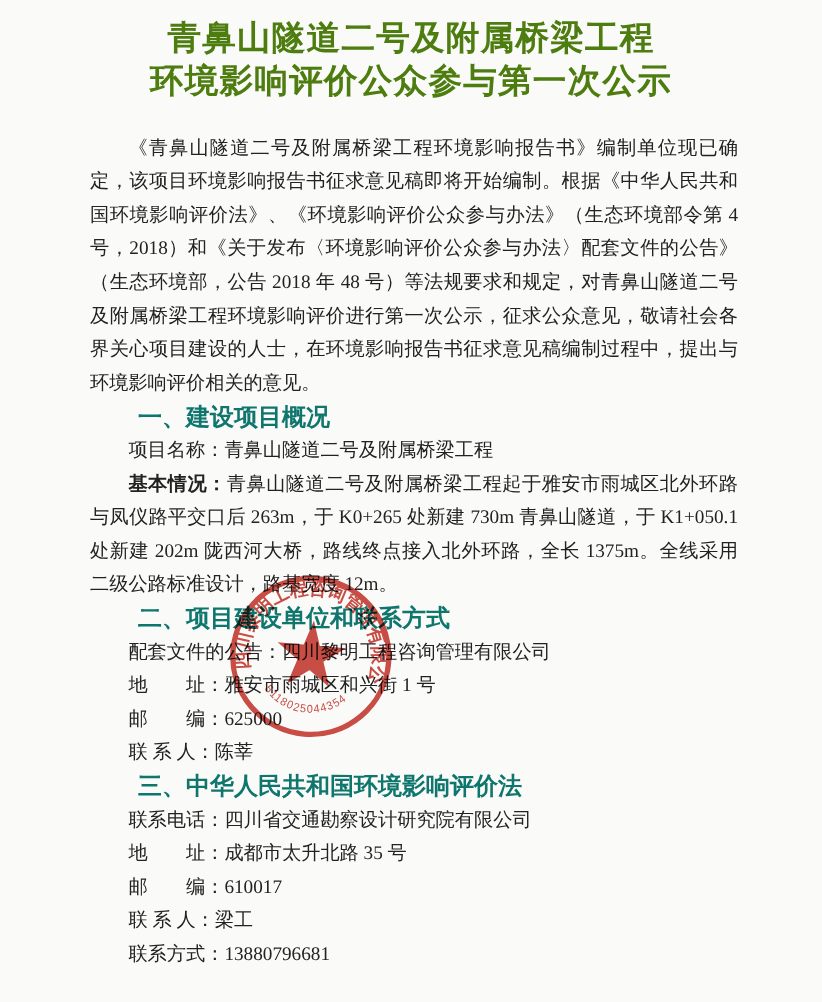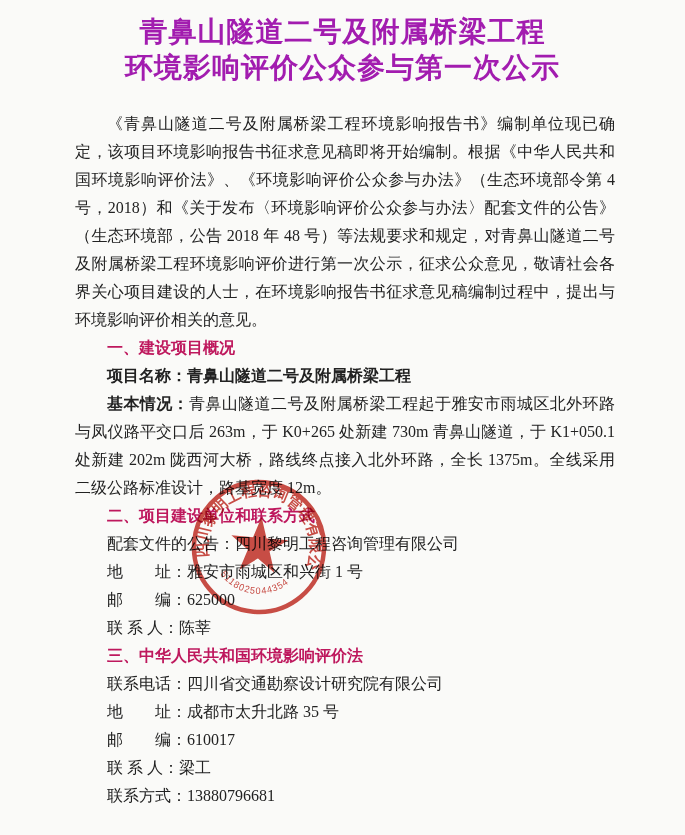--- a/index.html
+++ b/index.html
@@ -12,38 +12,38 @@
     font-family:"Liberation Serif", serif;
     color:#222;
   }
   .doc-title{
     margin:14px 20px 0 20px;
     text-align:center;
     font-family:"Liberation Sans", sans-serif;
     font-weight:bold;
     font-size:28px;
     line-height:36px;
-    color:#a21caf;
+    color:#4d7c0f;
     letter-spacing:1px;
   }
   .content{
     margin:24px 70px 0 75px;
     font-size:16px;
     line-height:28px;
     text-align:justify;
   }
   .para{ text-indent:2em; margin:0; }
   .sec-heading{
     font-weight:bold;
     text-indent:2em;
     margin:0;
-    font-size:16px;
-    color:#be185d;
+    font-size:20px;
+    color:#0f766e;
   }
-  .bold-line{ font-weight:bold; text-indent:2em; margin:0; }
+  .bold-line{ font-weight:normal; text-indent:2em; margin:0; }
   .lbl-bold{ font-weight:bold; }
   .field-row{ text-indent:2em; margin:0; }
   .seal{
     position:absolute;
     left:174px; top:462px;
     width:170px; height:170px;
     mix-blend-mode:multiply;
     opacity:0.87;
     transform:rotate(5deg);
     pointer-events:none;

